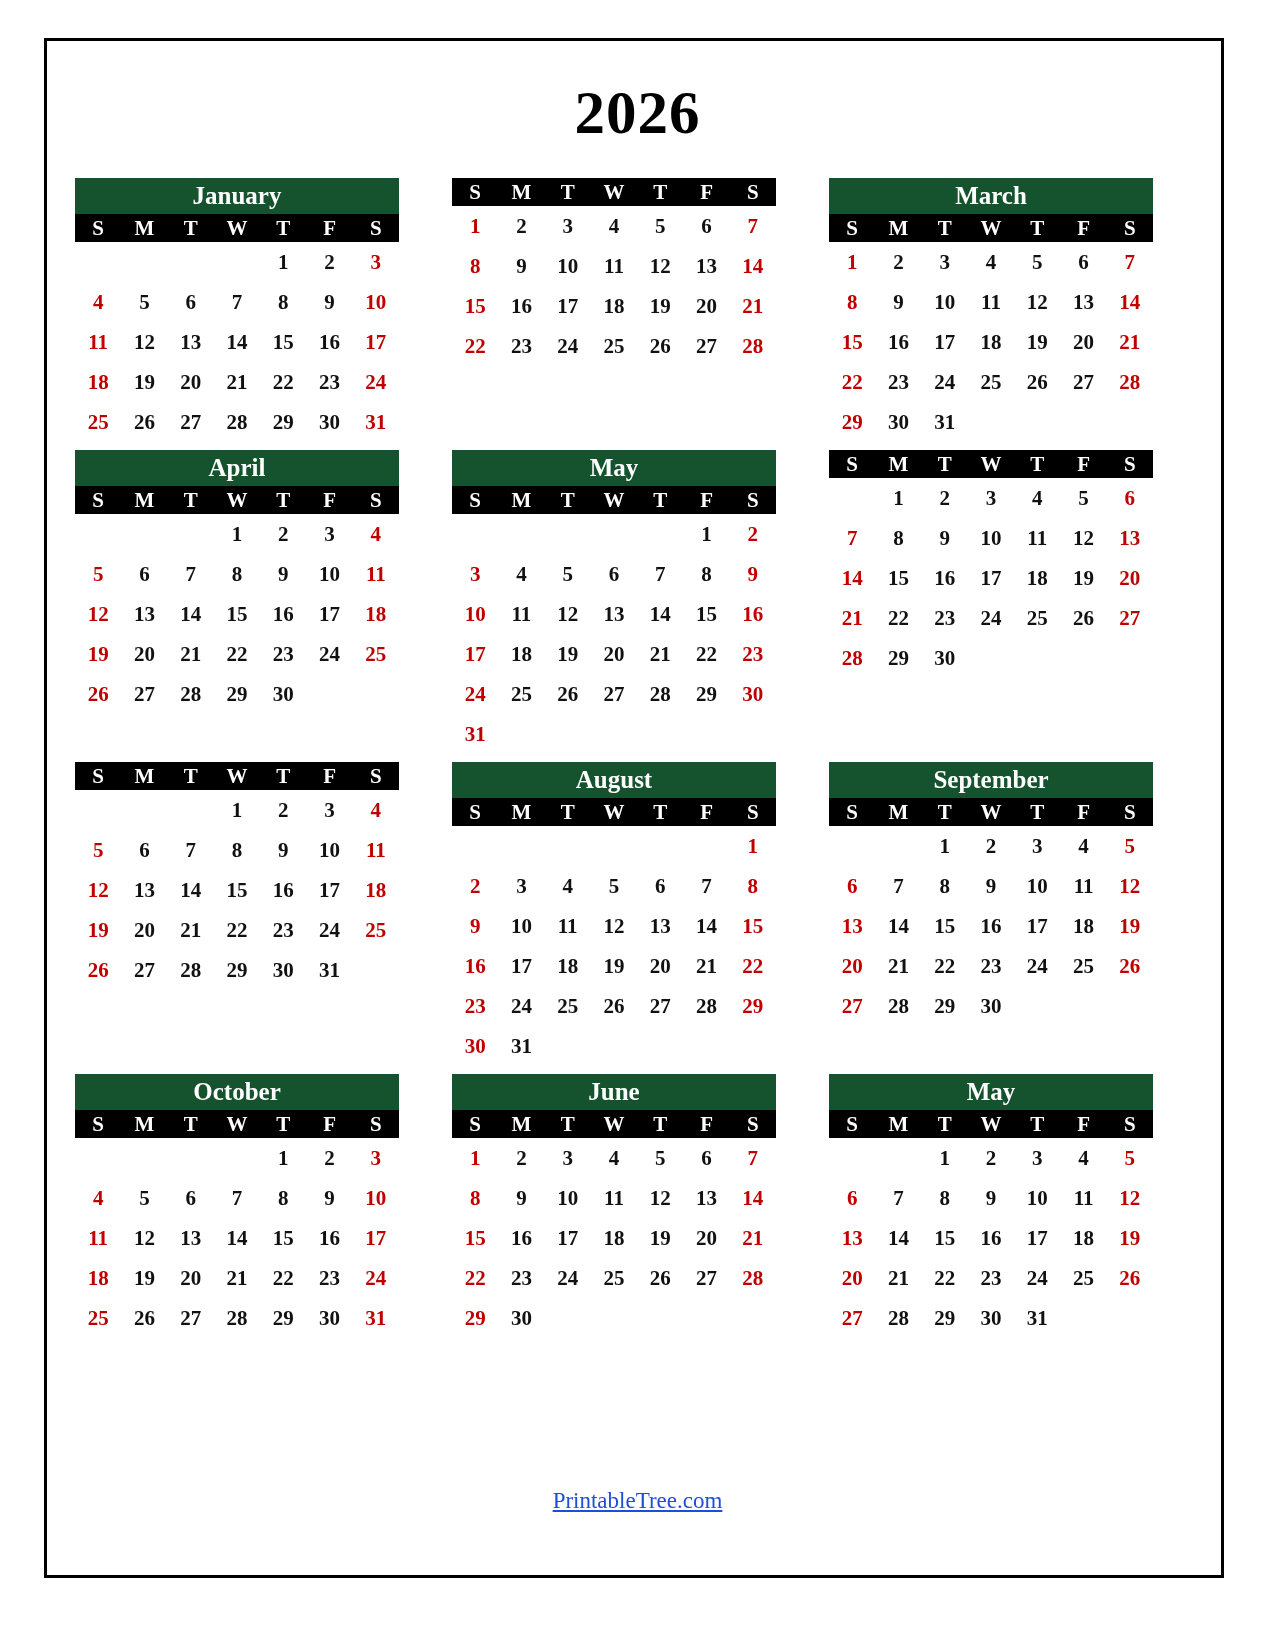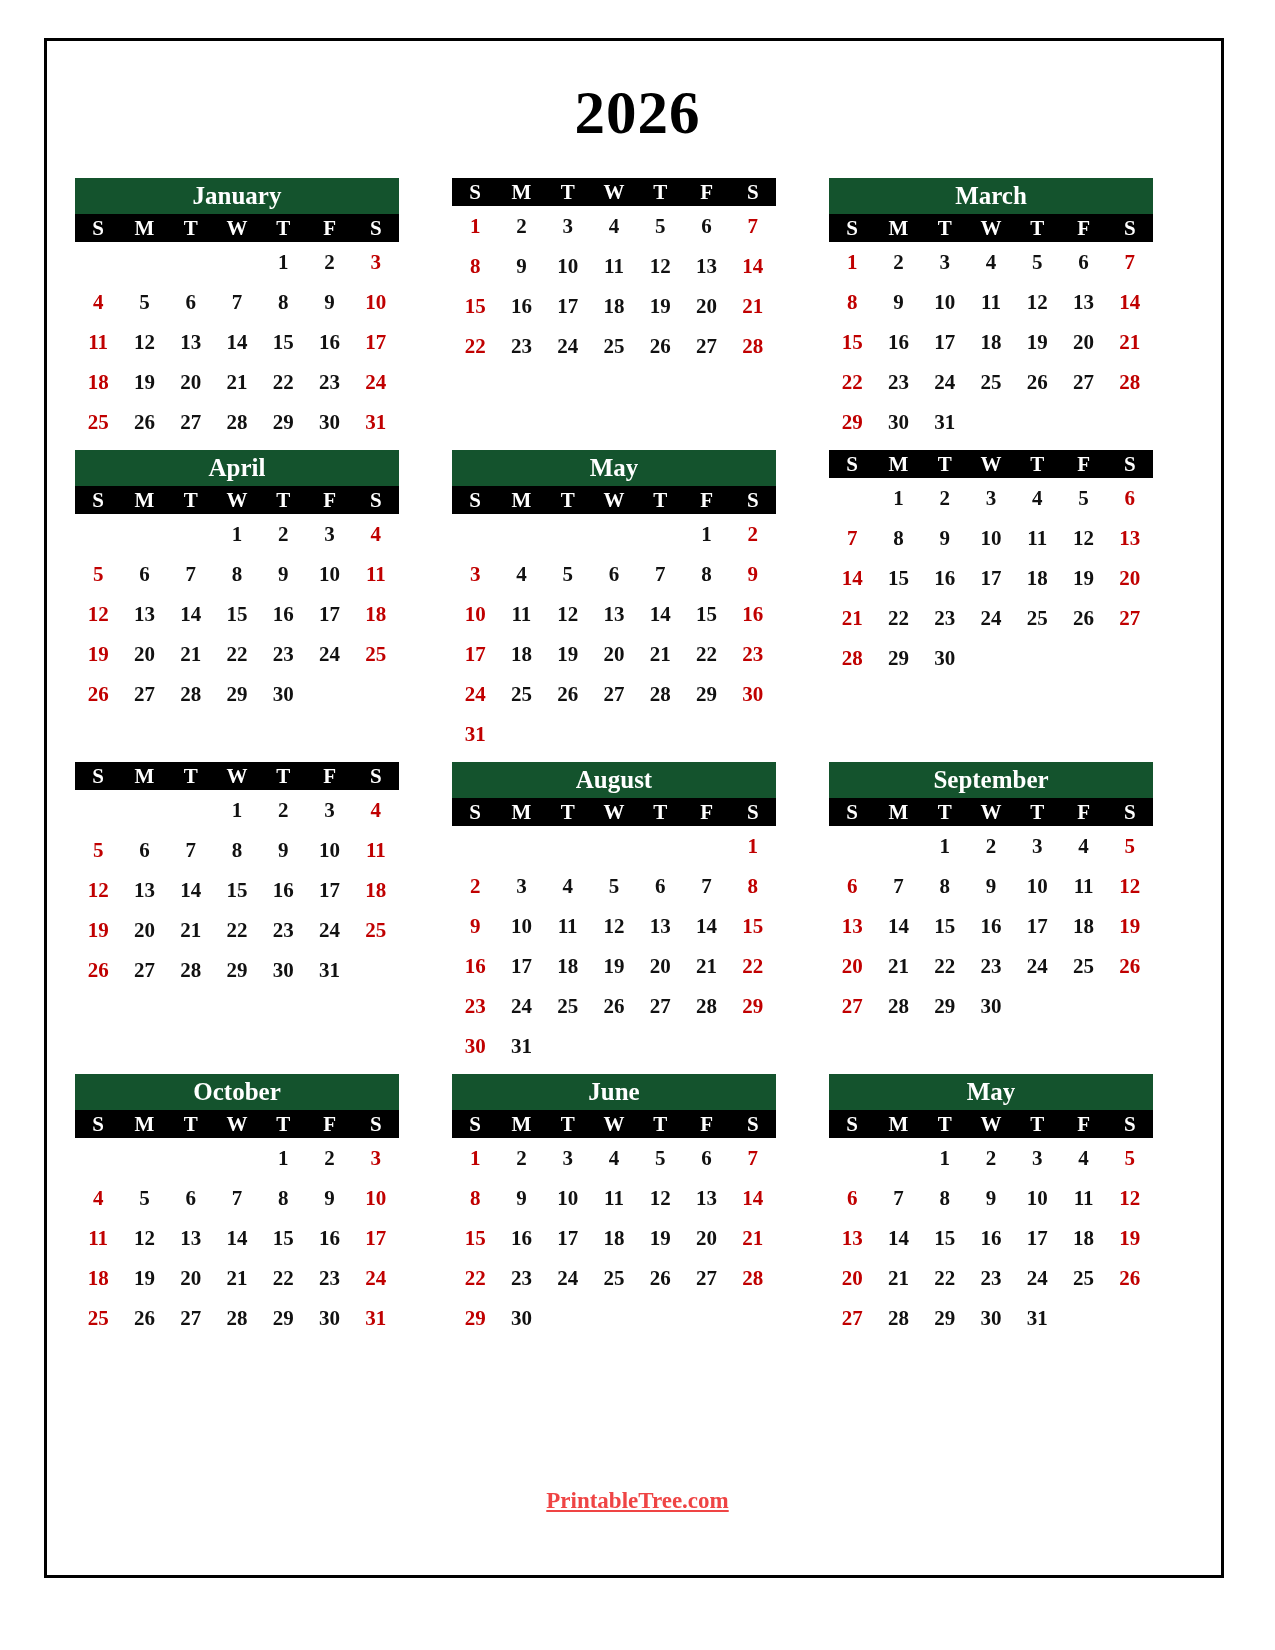--- a/index.html
+++ b/index.html
@@ -93,25 +93,24 @@
     color: transparent;
   }
   .footer {
     position: absolute;
     left: 0;
     top: 1488px;
     width: 1275px;
     text-align: center;
   }
   .footer a {
-    color: #ef4444;
+    color: #1d4ed8;
     font-size: 23px;
     text-decoration: underline;
     font-family: "Liberation Serif", serif;
-    font-weight: bold;
   }
 </style>
 </head>
 <body>
 
 <div class="page-border"></div>
 
 <div class="year-title">2026</div>
 
 <div class="calendar-grid">

